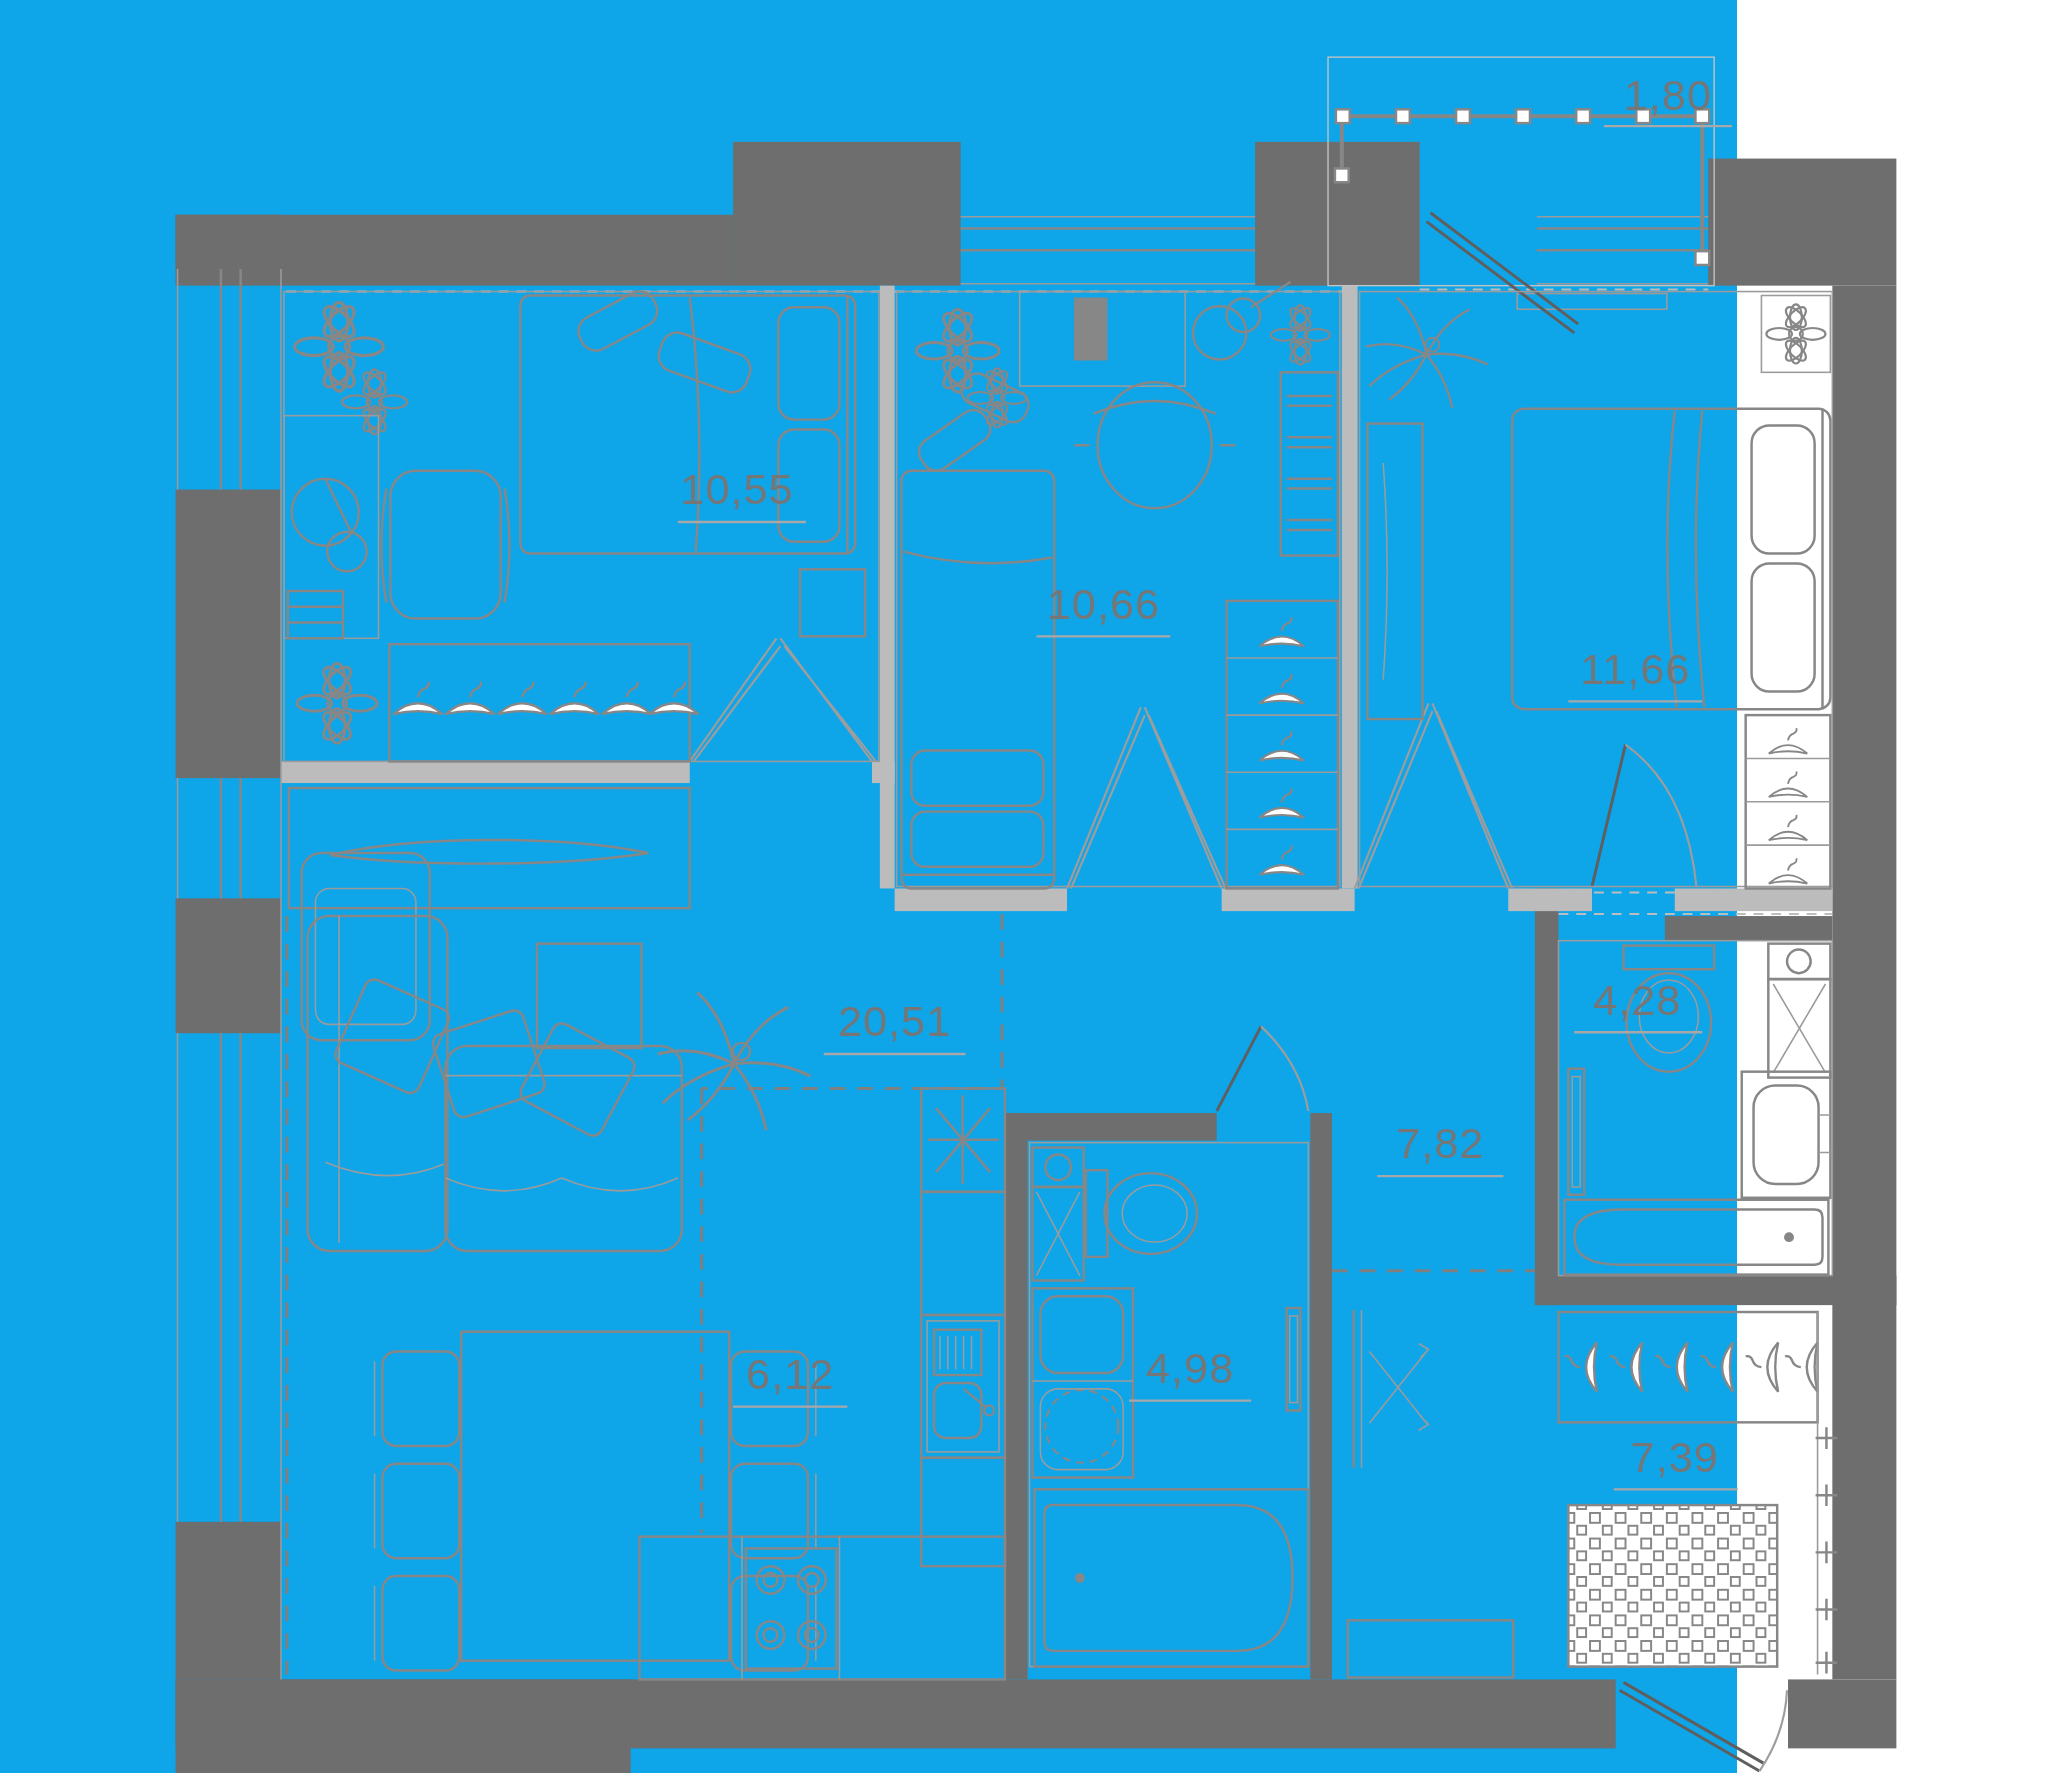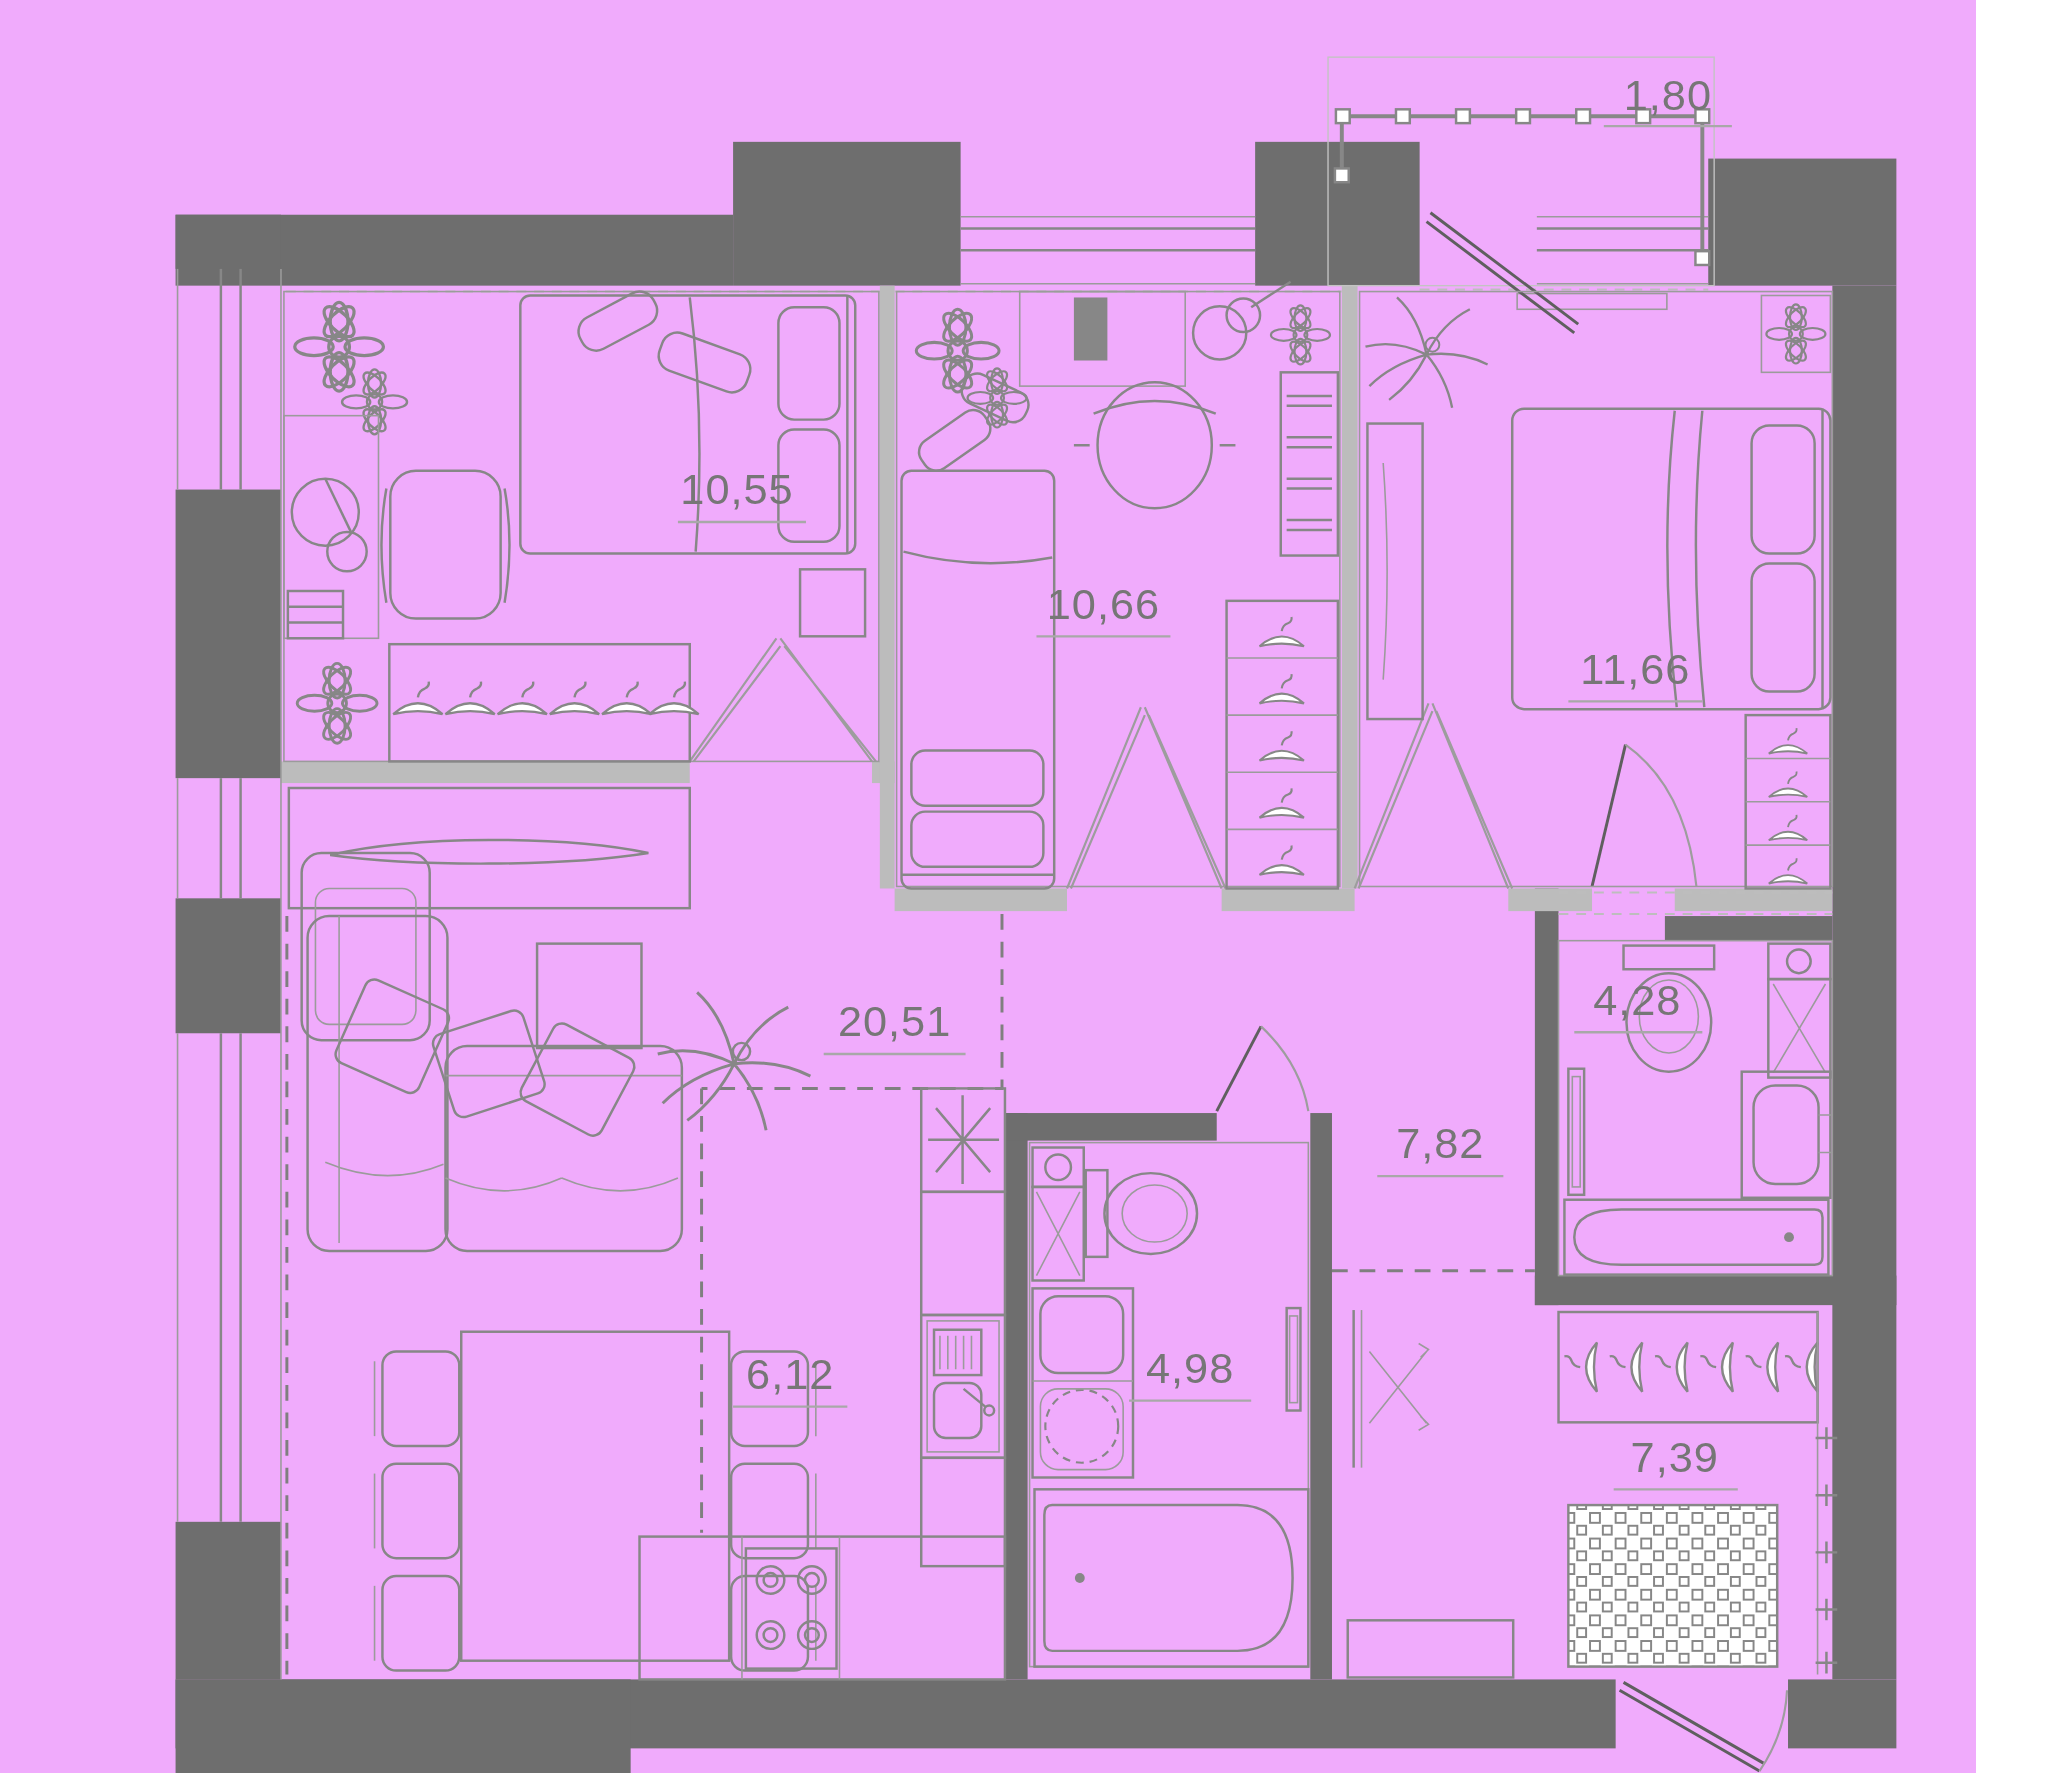--- a/index.html
+++ b/index.html
@@ -1,16 +1,16 @@
 <!DOCTYPE html>
 <html><head>
 <meta charset="utf-8">
 <style>
   html,body{margin:0;padding:0;background:#fff;}
-  .stage{width:1976px;height:1773px;position:relative;background:#f0abfc;font-family:"Liberation Sans",sans-serif;}
+  .stage{width:1737px;height:1773px;position:relative;background:#0ea5e9;font-family:"Liberation Sans",sans-serif;}
   svg{display:block;}
   .wall{fill:#6e6e6e;stroke:none;}
   .part{fill:#bcbcbc;stroke:none;}
   .ln{fill:none;stroke:#878787;stroke-width:2.5;}
   .ln-thin{fill:none;stroke:#9b9b9b;stroke-width:1.6;}
   .ln-xthin{fill:none;stroke:#c3c3c3;stroke-width:1.4;}
   .dash{fill:none;stroke:#7f7f7f;stroke-width:3;stroke-dasharray:16 12;}
   .dash-lt{fill:none;stroke:#bdbdbd;stroke-width:2;stroke-dasharray:10 8;}
   .door{fill:none;stroke:#9d9d9d;stroke-width:2.2;}
   .door-dk{fill:none;stroke:#5f5f5f;stroke-width:3;}

